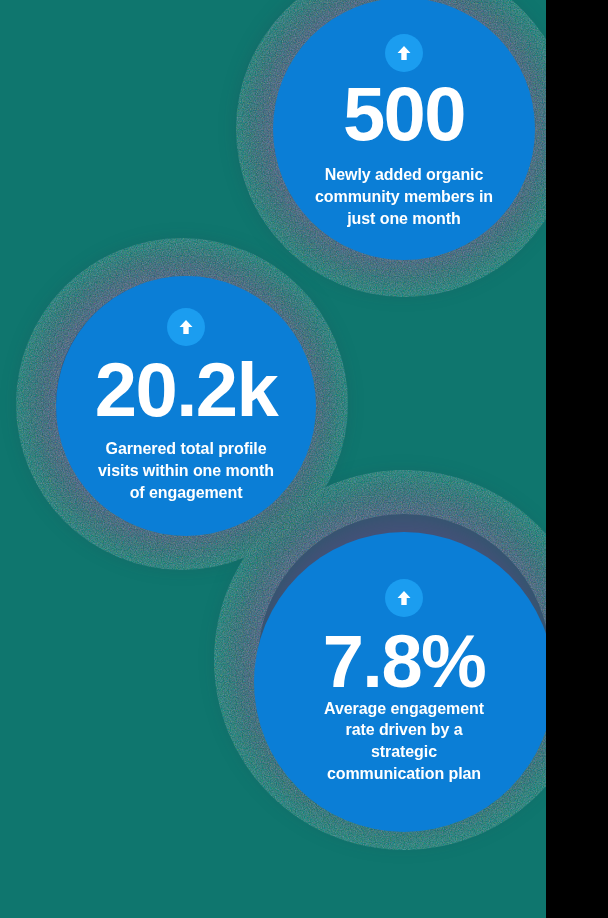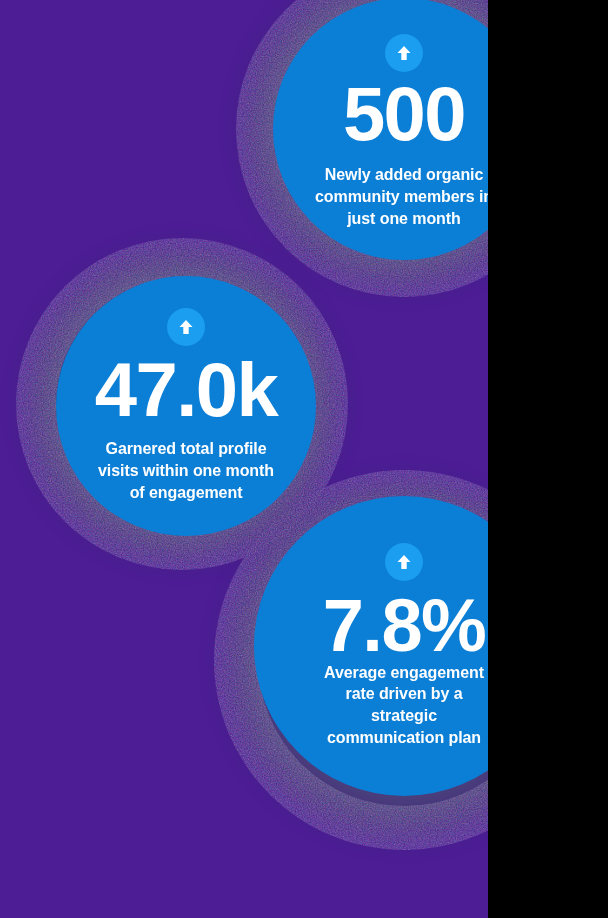--- a/index.html
+++ b/index.html
@@ -11,23 +11,23 @@
     overflow: hidden;
   }
 
   body {
     font-family: "Liberation Sans", sans-serif;
     position: relative;
   }
 
   .stage {
     position: relative;
-    width: 488px;
+    width: 546px;
     height: 918px;
-    background: #4c1d95;
+    background: #0f766e;
     overflow: hidden;
   }
 
   
   .glow {
     position: absolute;
     border-radius: 50%;
     background: radial-gradient(circle closest-side,
                 rgba(86,84,135,0.98) 0%,
                 rgba(82,80,130,0.95) 52%,
@@ -51,21 +51,21 @@
     display: flex;
     flex-direction: column;
     align-items: center;
     justify-content: center;
     text-align: center;
     color: #ffffff;
   }
 
   .c1 { width: 262px; height: 262px; left: 273px; top: -2px;  padding-top: 6px; }
   .c2 { width: 260px; height: 260px; left: 56px;  top: 276px; }
-  .c3 { width: 300px; height: 300px; left: 254px; top: 496px; }
+  .c3 { width: 300px; height: 300px; left: 254px; top: 532px; }
 
   
   .badge {
     width: 38px;
     height: 38px;
     border-radius: 50%;
     background: #1b9df0;
     display: flex;
     align-items: center;
     justify-content: center;
@@ -143,21 +143,21 @@
     <div class="stat-value">500</div>
     <div class="stat-caption">Newly added organic community members in just one month</div>
   </div>
 
   <div class="stat-circle c2">
     <div class="badge">
       <svg width="20" height="20" viewBox="0 0 20 20" aria-hidden="true">
         <path d="M10 3 L16.5 10 L12.7 10 L12.7 17 L7.3 17 L7.3 10 L3.5 10 Z" fill="#ffffff"></path>
       </svg>
     </div>
-    <div class="stat-value">47.0k</div>
+    <div class="stat-value">20.2k</div>
     <div class="stat-caption">Garnered total profile visits within one month of engagement</div>
   </div>
 
   <div class="stat-circle c3">
     <div class="badge">
       <svg width="20" height="20" viewBox="0 0 20 20" aria-hidden="true">
         <path d="M10 3 L16.5 10 L12.7 10 L12.7 17 L7.3 17 L7.3 10 L3.5 10 Z" fill="#ffffff"></path>
       </svg>
     </div>
     <div class="stat-value">7.8%</div>

